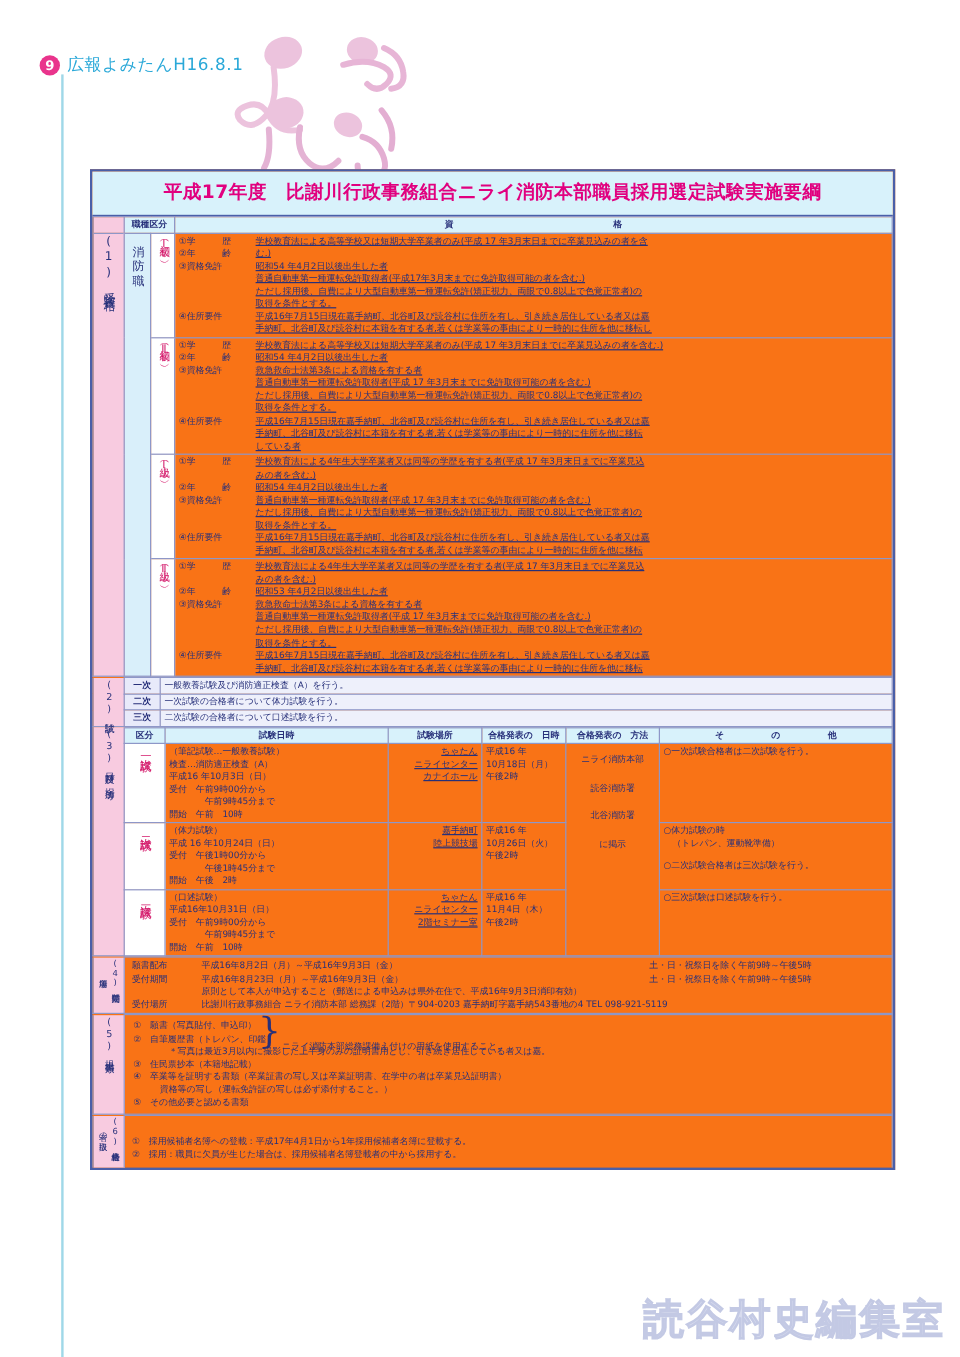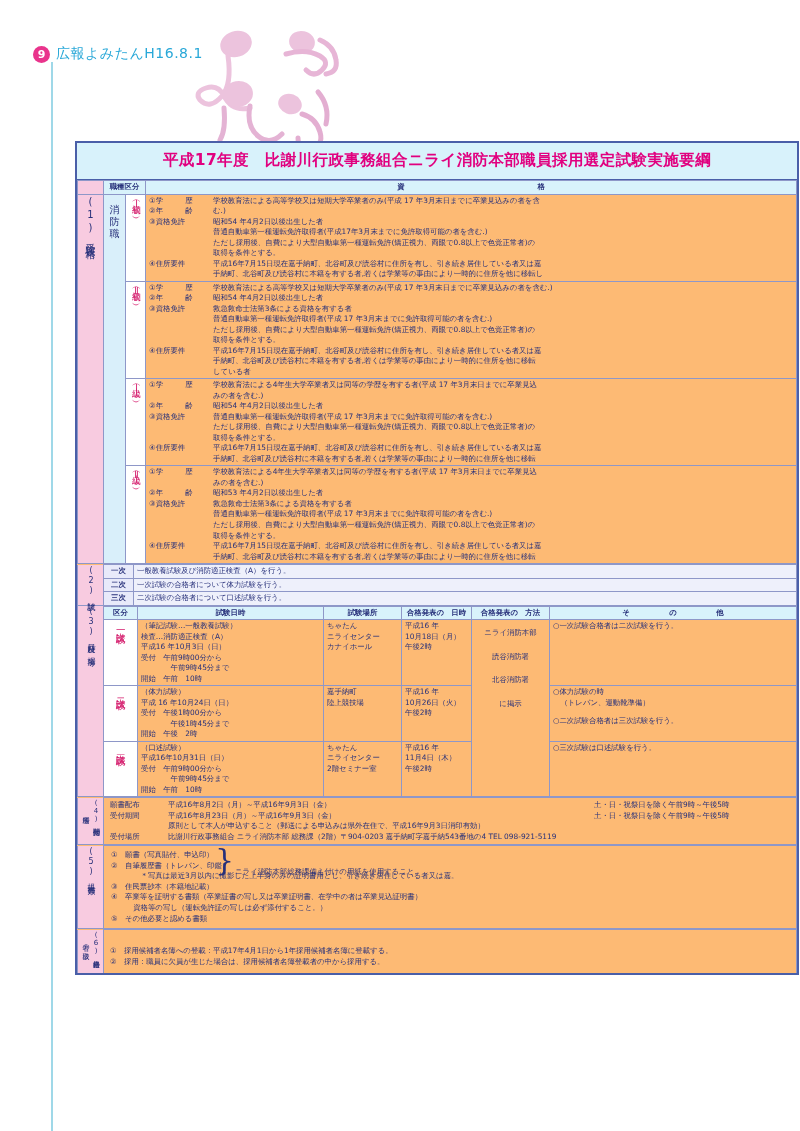--- a/index.html
+++ b/index.html
@@ -21,23 +21,23 @@
     width:17px;height:17px;border-radius:50%;background:#e9348c;color:#fff;
     font-size:11px;line-height:17px;text-align:center;font-weight:bold;
   }
   .folio-text{color:#29a8d8;font-size:14px;letter-spacing:.5px;white-space:nowrap;}
 
   
   .brush{position:absolute;left:190px;top:22px;width:170px;height:130px;pointer-events:none;}
 
   
   .doc{
-    position:absolute;left:75px;top:141px;width:724px;
+    position:absolute;left:75px;top:141px;width:671px;
     border:2px solid #4a5fa8;box-sizing:border-box;
-    background:#fdba74;
+    background:#f97316;
   }
   .title-bar{
     background:#d8f2fb;border-bottom:1px solid #4a5fa8;
     color:#e1007f;font-size:15.5px;font-weight:bold;
     text-align:center;padding:7px 4px 8px;letter-spacing:.4px;
     white-space:nowrap;
   }
   table.grid{border-collapse:collapse;width:100%;table-layout:fixed;}
   table.grid td{
     border:1px solid #8e97c8;
@@ -75,35 +75,35 @@
     background:#d8f2fb;text-align:center;font-size:8px;font-weight:bold;
     vertical-align:middle;padding:2px;
   }
   td.hdr.spread{letter-spacing:16px;text-indent:16px;}
   
   .qual{display:flex;}
   .qual .labels{
     width:64px;flex:0 0 64px;
   }
   .qual .labels div{white-space:nowrap;}
-  .qual .body{flex:1;}
+  .qual .body{flex:1;text-decoration:underline;}
   .qual .body div{text-indent:0;}
   
   td.phase{
     width:30px;text-align:center;vertical-align:middle;
     font-size:9px;font-weight:bold;color:#27307a;background:#e8eafa;
   }
   td.phaserow{background:#eef0fb;padding:2px 6px;font-size:8px;vertical-align:middle;}
   
   td.kubun{
     width:34px;text-align:center;vertical-align:middle;background:#fff;
   }
   td.kubun .vert{font-size:9.5px;color:#d41a6b;letter-spacing:1px;}
   td.sched{font-size:7.6px;line-height:1.5;padding:3px 4px;}
-  td.ctr{text-align:left;vertical-align:middle;font-size:7.6px;line-height:1.6;}
+  td.ctr{text-align:right;vertical-align:middle;font-size:7.6px;line-height:1.6;text-decoration:underline;}
   td.mid{vertical-align:middle;font-size:7.6px;line-height:1.6;padding:3px 5px;}
   .nowrap{white-space:nowrap;}
   .row-flex{display:flex;}
   .row-flex .c1{width:58px;flex:0 0 58px;}
   .row-flex .c2{flex:1;}
   .row-flex .c3{width:196px;flex:0 0 196px;}
   
   .brace{
     position:absolute;font-size:30px;color:#27307a;line-height:1;
     font-family:"DejaVu Serif",serif;
@@ -509,13 +509,14 @@
         <td style="padding:16px 6px 6px;border-bottom:none">
           <div>①　採用候補者名簿への登載：平成17年4月1日から1年採用候補者名簿に登載する。</div>
           <div>②　採用：職員に欠員が生じた場合は、採用候補者名簿登載者の中から採用する。</div>
         </td>
       </tr>
     </tbody>
       </table>
 
   </div>
 
+  <div class="watermark">読谷村史編集室</div>
 </div>
 
 </body></html>

